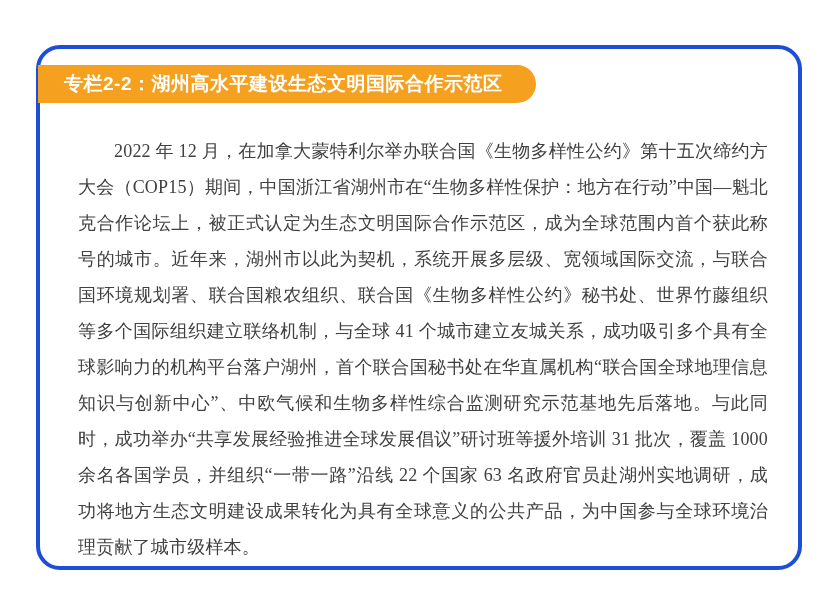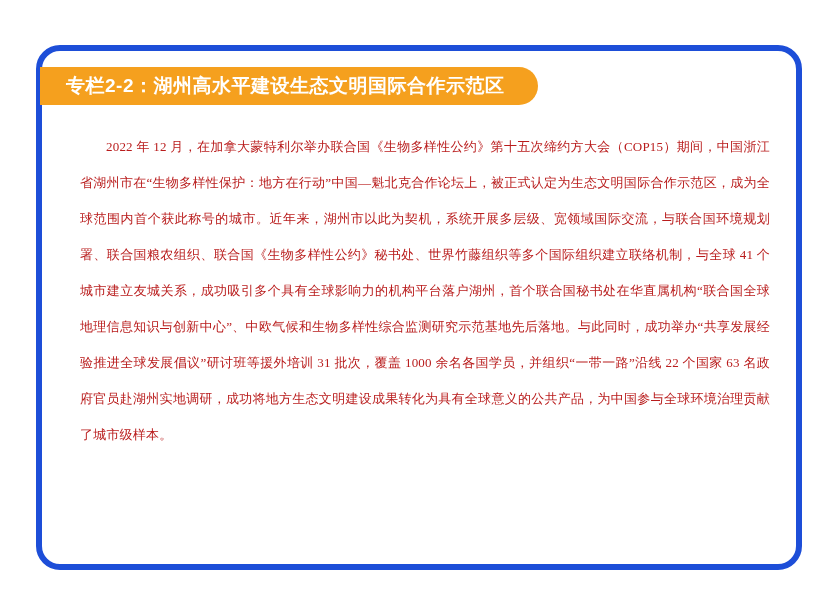--- a/index.html
+++ b/index.html
@@ -19,21 +19,21 @@
     height: 602px;
     box-sizing: border-box;
   }
   .callout-box {
     position: absolute;
     left: 36px;
     top: 45px;
     width: 766px;
     height: 525px;
     box-sizing: border-box;
-    border: 6px solid #1d4ed8;
+    border: 4px solid #1d4ed8;
     border-radius: 24px;
     background: #ffffff;
   }
   .header-banner {
     position: absolute;
     left: -2px;
     top: 16px;
     height: 38px;
     min-width: 470px;
     background: #f5a01e;
@@ -48,25 +48,25 @@
     color: #ffffff;
     font-family: "Liberation Sans", sans-serif;
     font-weight: bold;
     font-size: 19px;
     letter-spacing: 0.5px;
     white-space: nowrap;
   }
   .body-text {
     position: absolute;
     left: 38px;
-    top: 78px;
+    top: 84px;
     width: 690px;
-    font-size: 13px;
+    font-size: 18px;
     line-height: 36px;
-    color: #b91c1c;
+    color: #404040;
     text-align: justify;
     text-justify: inter-ideograph;
     text-indent: 2em;
     letter-spacing: 0.2px;
   }
 </style>
 </head>
 <body>
 
 <div class="page">

